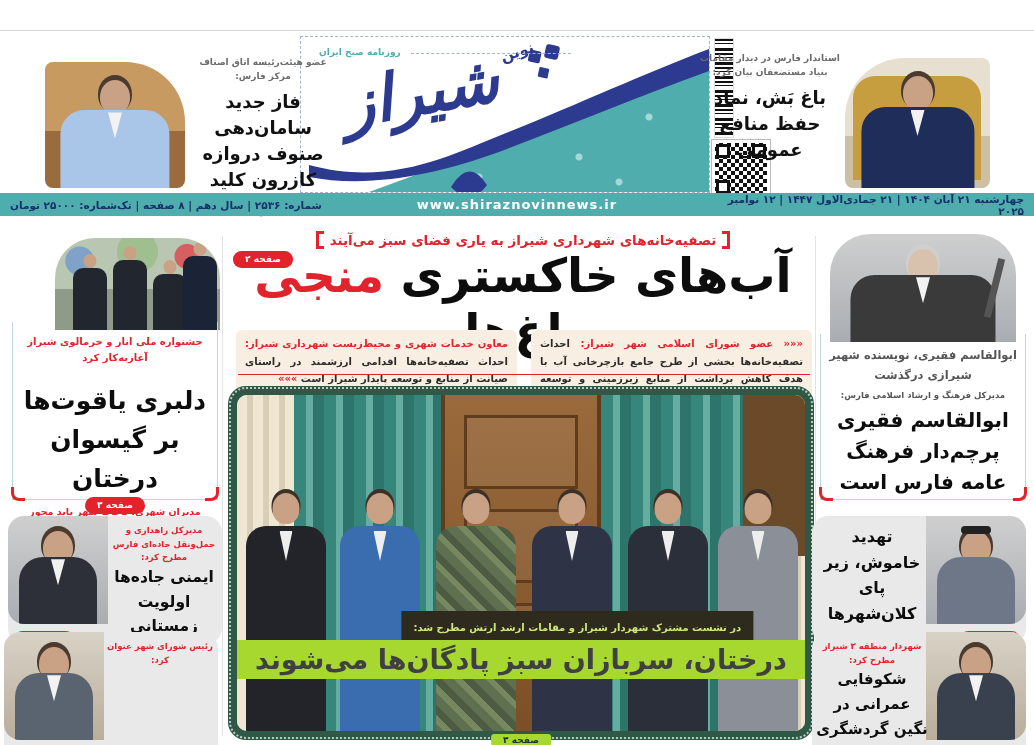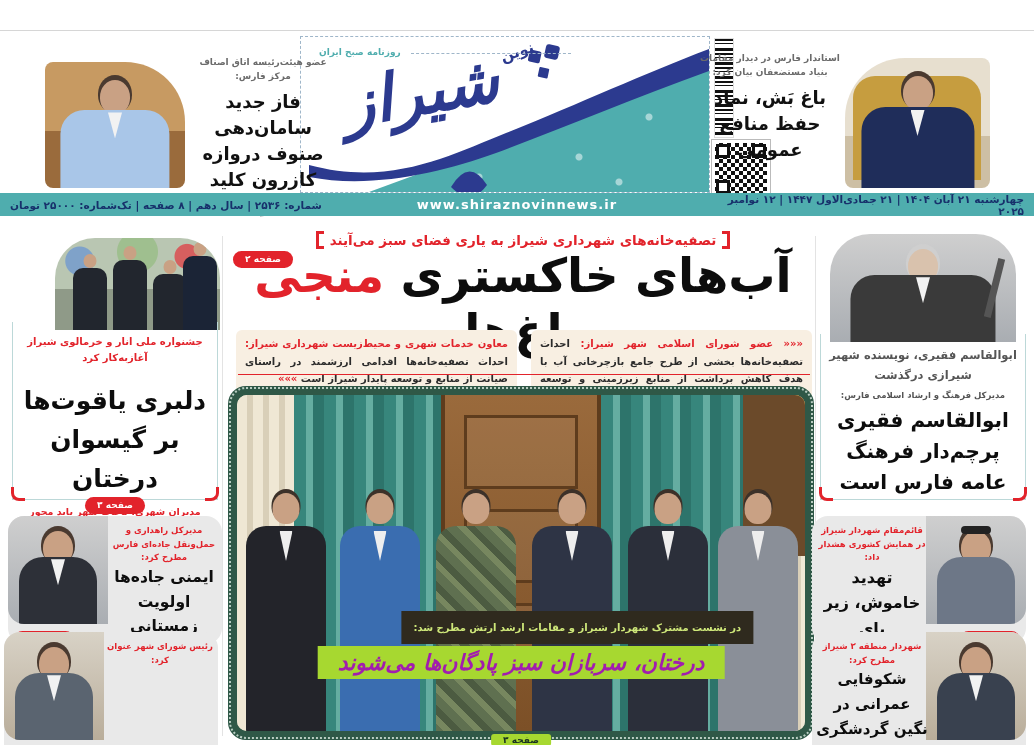--- a/index.html
+++ b/index.html
@@ -89,21 +89,21 @@
   .door{position:absolute;left:36%;top:0;width:28%;height:100%;background:linear-gradient(180deg,#9a6a3c,#7c5027);border-left:4px solid #5e3c1d;border-right:4px solid #5e3c1d;}
   .door i{position:absolute;left:12%;width:76%;height:22%;border:3px solid #5e3c1d;background:rgba(255,255,255,.06);}
   .door i:nth-child(1){top:6%;} .door i:nth-child(2){top:34%;} .door i:nth-child(3){top:62%;}
   .pics{position:absolute;right:0;top:0;width:11%;height:48%;background:#6b4a2a;
     background-image:linear-gradient(#6b4a2a 0 0),repeating-linear-gradient(180deg,#e9c75a 0 3px,#caa13c 3px 16px,transparent 16px 22px);}
   .person{position:absolute;bottom:0;width:86px;height:238px;}
   .p-head{position:absolute;left:50%;transform:translateX(-50%);top:0;width:27px;height:31px;border-radius:50% 50% 46% 46%;background:#c9a184;box-shadow:0 -3px 0 1px #3c3129;}
   .p-body{position:absolute;left:50%;transform:translateX(-50%);top:33px;width:80px;height:210px;border-radius:20px 20px 0 0;}
   .p-shirt{position:absolute;left:50%;transform:translateX(-50%);top:38px;width:13px;height:30px;background:#eee;clip-path:polygon(0 0,100% 0,50% 100%);}
   .cap-kicker{position:absolute;left:50%;transform:translateX(-34%);bottom:87px;background:#2f2a1e;color:#cfe87a;font-size:10px;font-weight:700;padding:11px 12px;white-space:nowrap;}
-  .cap-hl{position:absolute;left:50%;transform:translateX(-50%);bottom:52px;background:#a7d830;color:#a21caf;font-size:22px;font-weight:900;padding:4px 20px;white-space:nowrap;font-style:italic;}
+  .cap-hl{position:absolute;left:50%;transform:translateX(-50%);bottom:52px;background:#a7d830;color:#404040;font-size:27px;font-weight:900;padding:4px 20px;white-space:nowrap;}
   .cap-sub{position:absolute;left:50%;transform:translateX(-50%);bottom:24px;background:#a7d830;border-top:2px solid #2f2a1e;border-bottom:2px solid #2f2a1e;color:#1d2a12;font-size:10.5px;font-weight:800;padding:2px 12px;white-space:nowrap;}
   .cap-badge{position:absolute;left:50%;transform:translateX(-50%);bottom:-6px;background:#a7d830;color:#173021;font-size:9px;font-weight:900;padding:1px 12px;border-radius:3px;}
 
   
   .feat{position:absolute;}
   .feat .arch{position:absolute;overflow:hidden;}
   .feat-frame{position:absolute;border:1px solid #bcd8d8;border-top:none;}
   .corner{position:absolute;width:14px;height:14px;border:3px solid #e2232b;}
   .c-bl{left:-2px;bottom:-2px;border-top:none;border-right:none;border-radius:0 0 0 8px;}
   .c-br{right:-2px;bottom:-2px;border-top:none;border-left:none;border-radius:0 0 8px 0;}
@@ -320,21 +320,20 @@
     </div>
   </div>
 
   <div class="card" style="left:812px;top:516px">
     <div class="cphoto photo-gray" style="left:114px;border-radius:0 16px 16px 0;position:absolute">
       <div class="sil-head"></div>
         <div class="sil-body" style="background:#6d7787"></div>
       <div style="position:absolute;left:50%;transform:translateX(-50%);top:10px;width:30px;height:8px;border-radius:4px;background:#222"></div>
     </div>
     <div class="ctxt" style="left:4px;text-align:center">
-      <div class="kicker-red" style="font-size:8.5px">قائم‌مقام شهردار شیراز در همایش کشوری هشدار داد:</div>
       <div class="hl-big" style="font-size:16px;line-height:1.6">تهدید خاموش، زیر پای کلان‌شهرها</div>
     </div>
     <span class="badge" style="right:6px">صفحه ۳</span>
   </div>
 
   <div class="card" style="left:812px;top:632px">
     <div class="cphoto photo-warm" style="left:114px;border-radius:0 16px 16px 0;position:absolute">
       <div class="sil-head"></div>
         <div class="sil-body" style="background:#39414f"></div>
         <div class="sil-shirt"></div>

